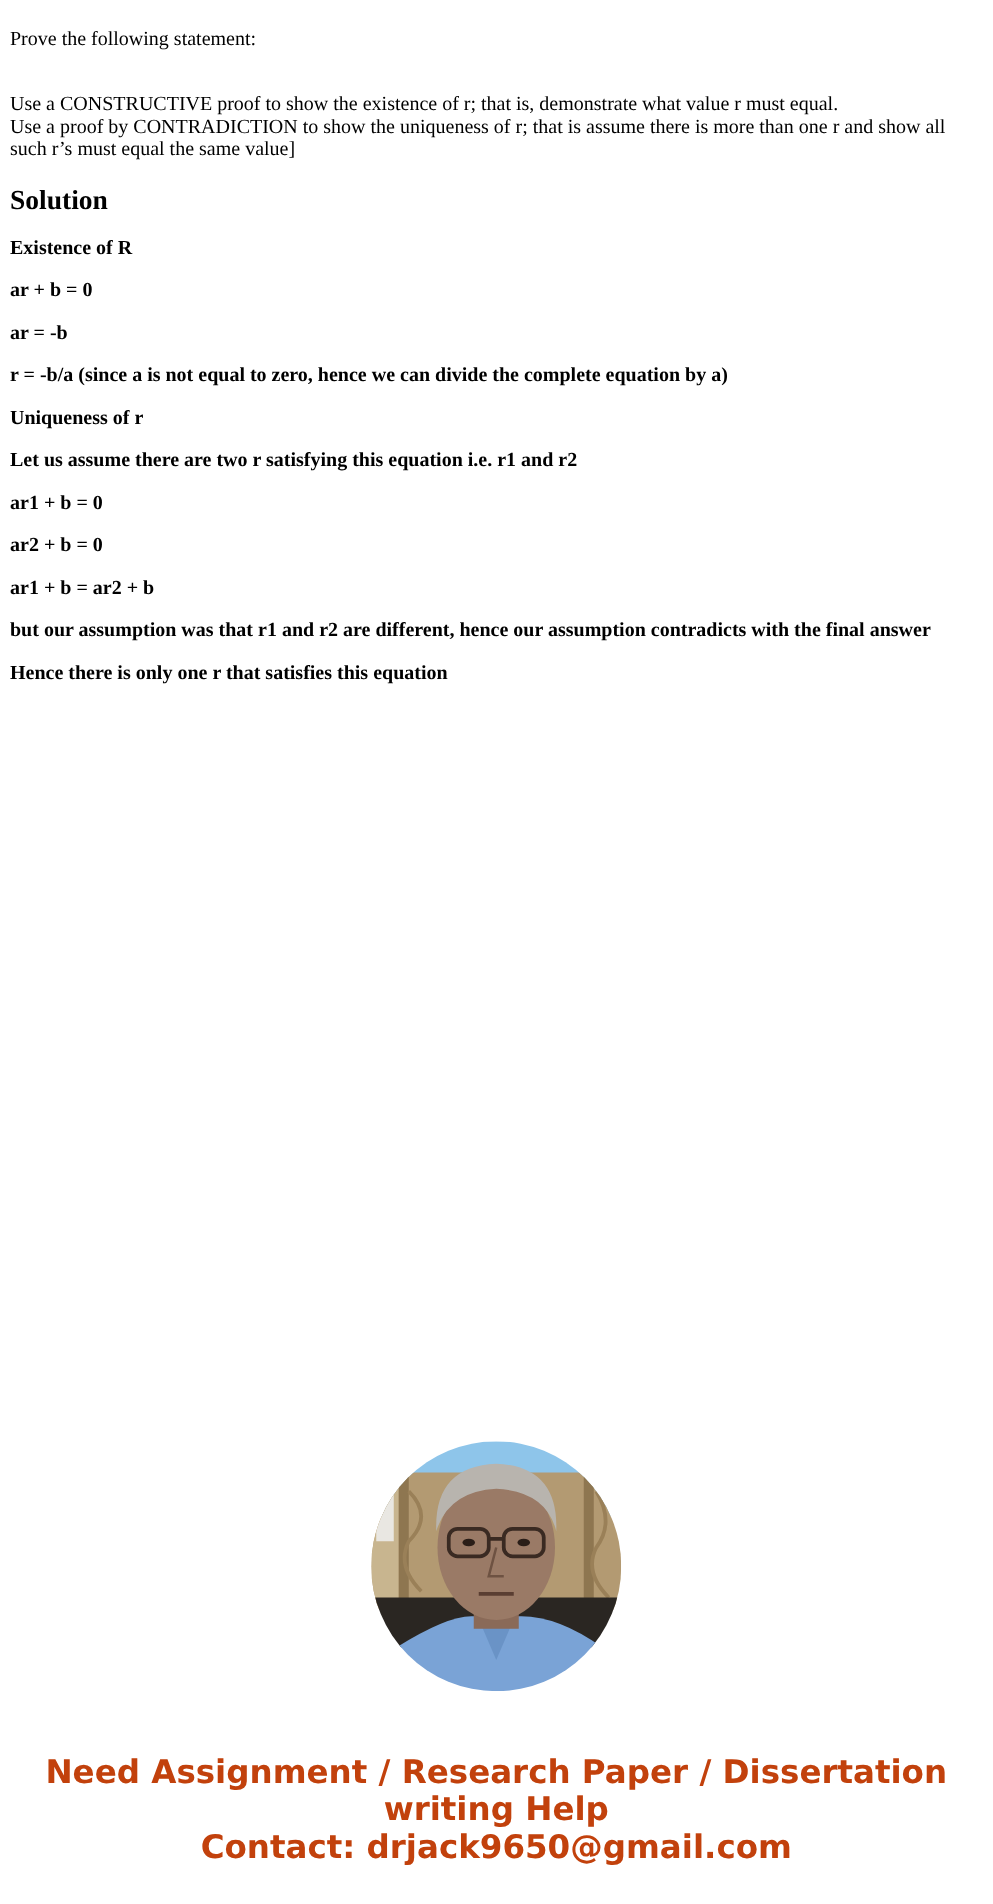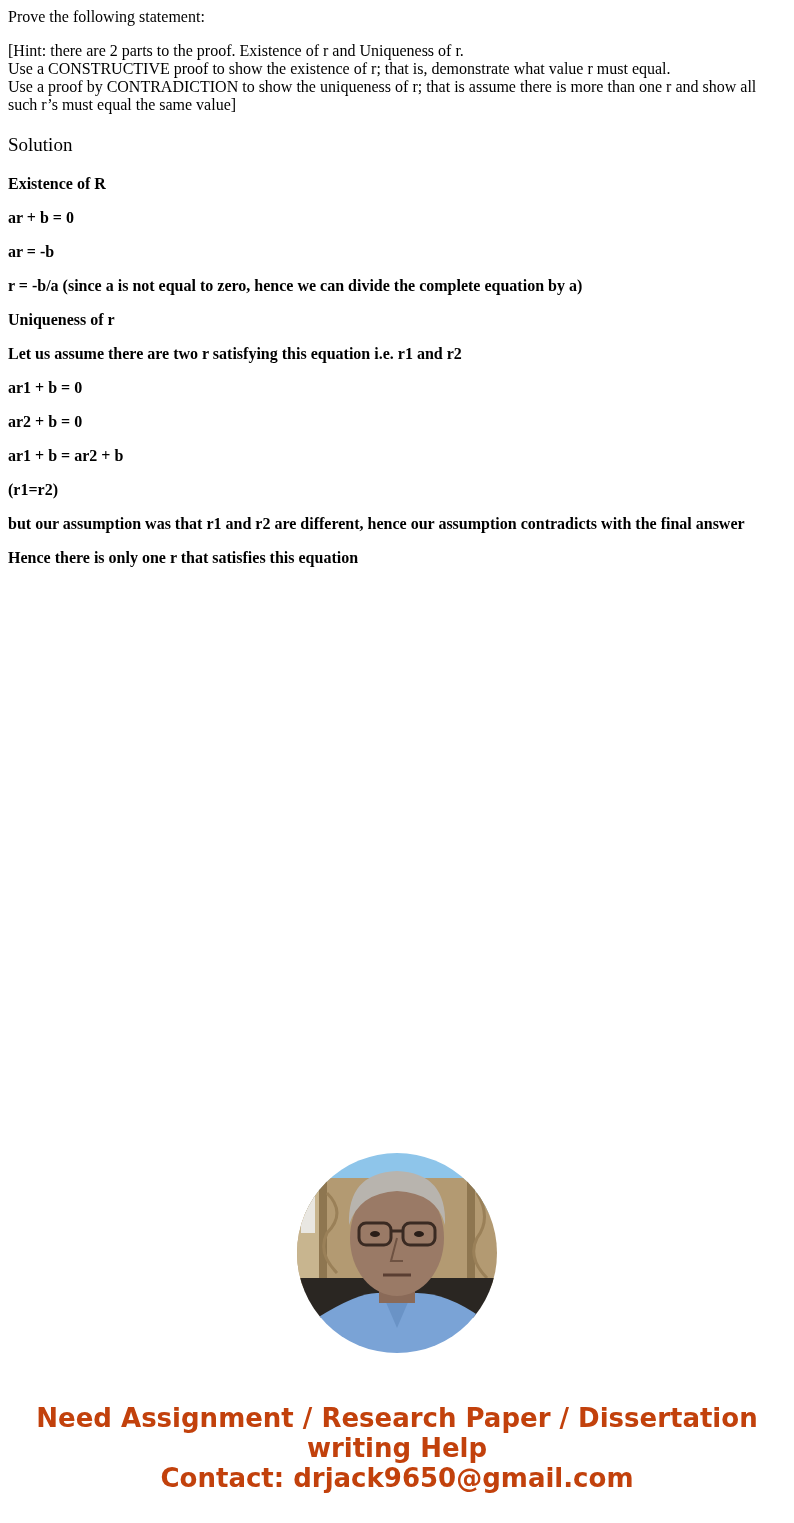--- a/index.html
+++ b/index.html
@@ -15,25 +15,25 @@
       color: #000;
       font-size: 16px;
       line-height: 18px;
     }
     .content {
       position: absolute;
       left: 8px;
       top: 8px;
       width: 778px;
     }
-    .question p { margin: 0 0 16px 0; }
+    .question p { margin: 15px 0 16px 0; }
     .question p.last { margin-bottom: 0; }
     h2.solution-heading {
-      font-size: 19px;
-      font-weight: normal;
+      font-size: 22px;
+      font-weight: bold;
       margin: 20px 0 19px 0;
       line-height: 22px;
     }
     .answer p {
       margin: 0 0 16px 0;
       font-weight: bold;
     }
     .avatar-wrap {
       position: absolute;
       left: 297px;
@@ -60,39 +60,38 @@
   </style>
 </head>
 <body>
 
 <div class="content">
   <div class="question">
     <p>
       <span>Prove the following statement:</span><br>
     </p>
     <p class="last">
-      <span>[Hint: there are 2 parts to the proof. Existence of r and Uniqueness of r.</span><br>
+      <br>
       <span>Use a CONSTRUCTIVE proof to show the existence of r; that is, demonstrate what value r must equal.</span><br>
       <span>Use a proof by CONTRADICTION to show the uniqueness of r; that is assume there is more than one r and show all such r’s must equal the same value]</span>
     </p>
   </div>
 
   <h2 class="solution-heading">Solution</h2>
 
   <div class="answer">
     <p>Existence of R</p>
     <p>ar + b = 0</p>
     <p>ar = -b</p>
     <p>r = -b/a (since a is not equal to zero, hence we can divide the complete equation by a)</p>
     <p>Uniqueness of r</p>
     <p>Let us assume there are two r satisfying this equation i.e. r1 and r2</p>
     <p>ar1 + b = 0</p>
     <p>ar2 + b = 0</p>
     <p>ar1 + b = ar2 + b</p>
-    <p>(r1=r2)</p>
     <p>but our assumption was that r1 and r2 are different, hence our assumption contradicts with the final answer</p>
     <p>Hence there is only one r that satisfies this equation</p>
   </div>
 </div>
 
 <div class="avatar-wrap">
   <svg width="200" height="200" viewBox="0 0 200 200">
 
     <rect x="0" y="0" width="200" height="60" fill="#8ec5ea"></rect>
 

